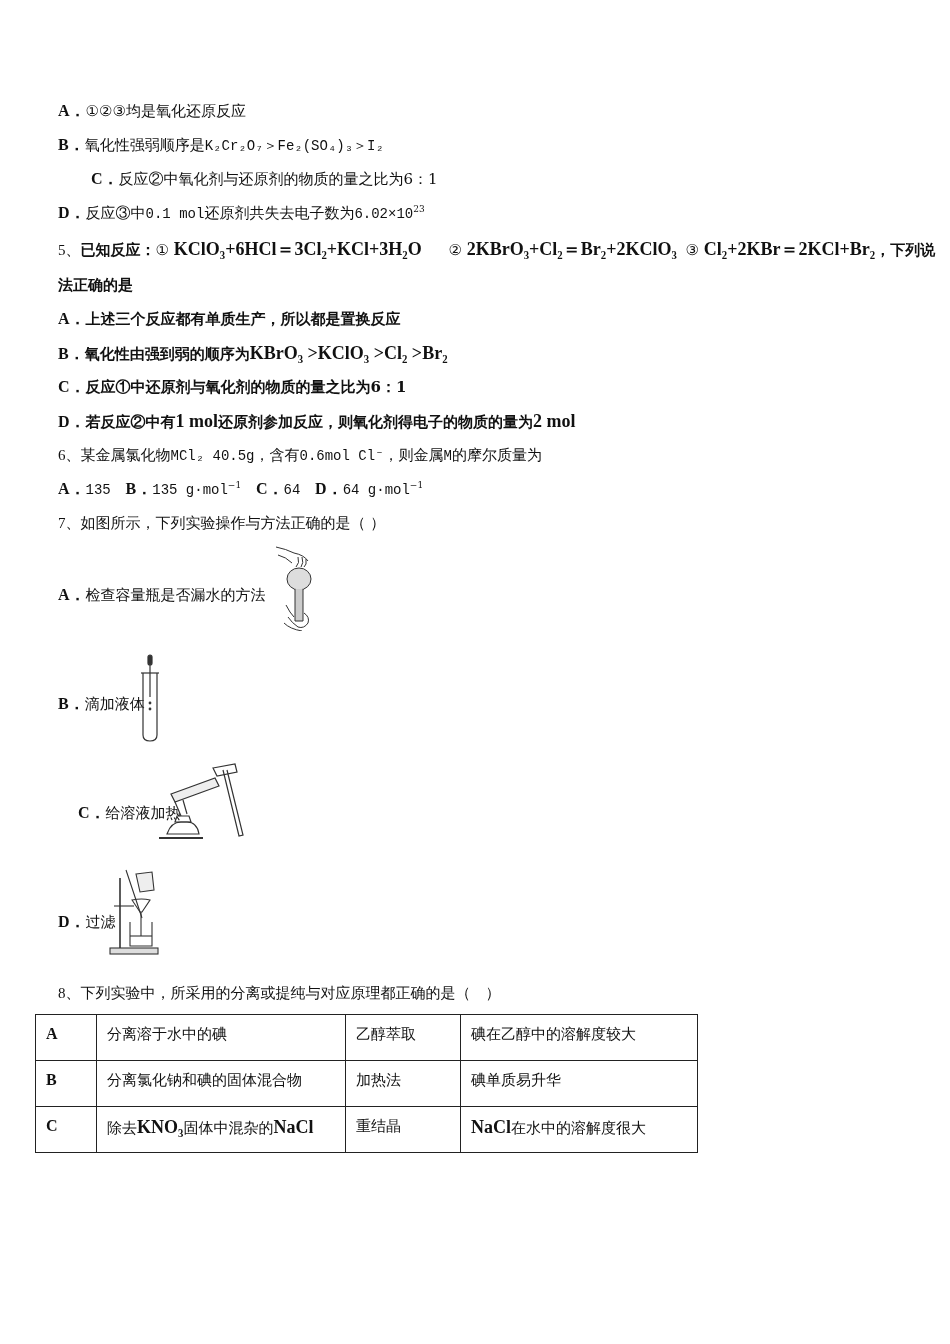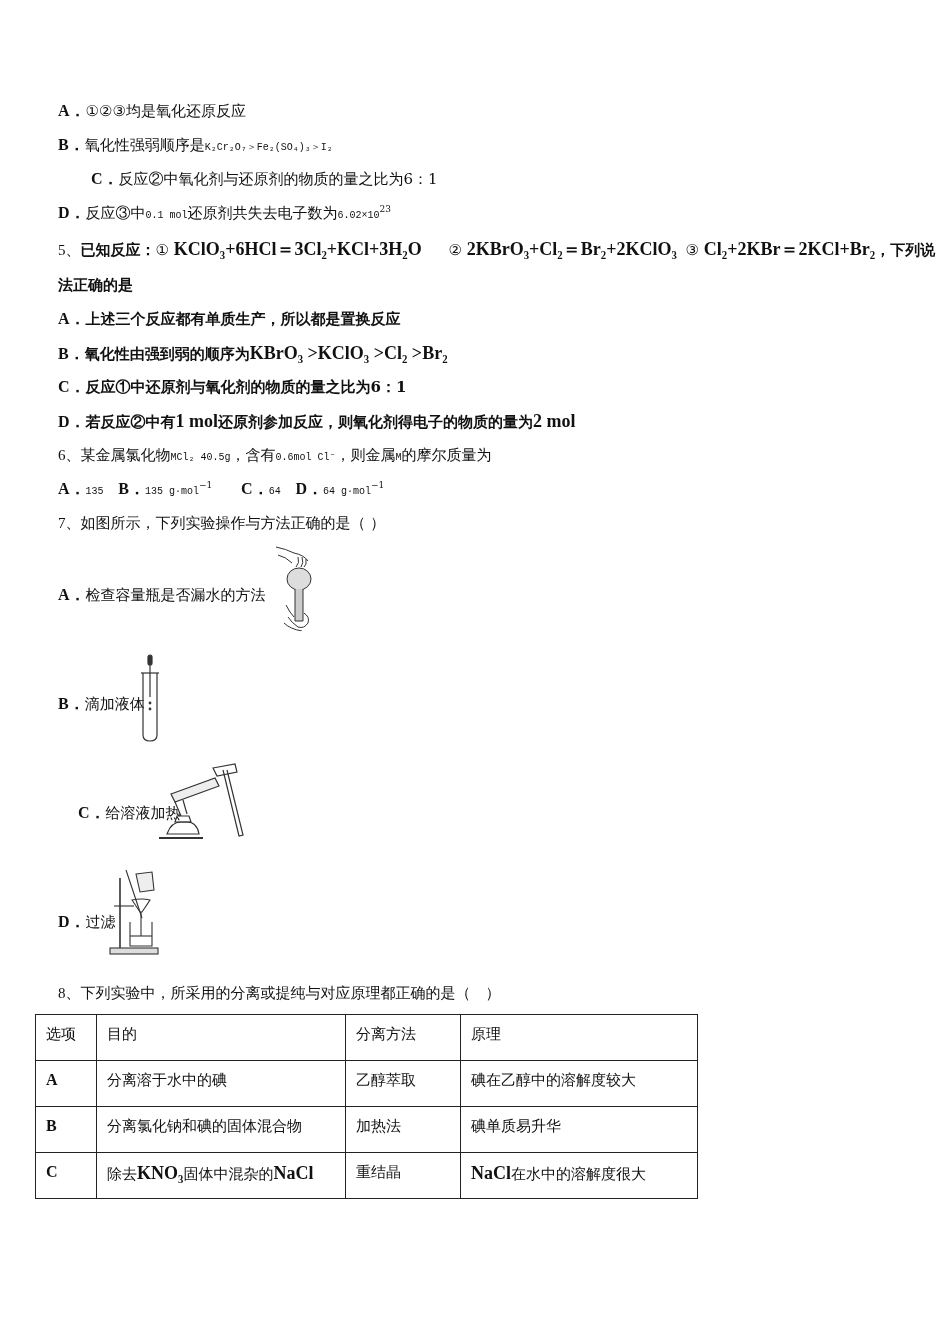--- a/index.html
+++ b/index.html
@@ -7,21 +7,21 @@
     width: 950px; height: 1344px; position: relative; overflow: hidden;
     font-family: "DejaVu Serif", "Liberation Serif", serif;
     color: #111111;
   }
   .line {
     position: absolute; left: 58px; white-space: nowrap;
     font-size: 15px; line-height: 20px;
   }
   .line.bold { font-weight: bold; }
   .lbl { font-weight: bold; font-family: "Liberation Serif", serif; font-size: 16px; }
-  .mono { font-family: "Liberation Mono", "DejaVu Sans Mono", monospace; font-size: 10px; }
+  .mono { font-family: "Liberation Mono", "DejaVu Sans Mono", monospace; font-size: 14px; }
   .chem { font-family: "Liberation Serif", serif; font-weight: bold; font-size: 18px; }
   sup { font-size: 9px; vertical-align: 6px; line-height: 0; }
   .qnum { font-family: "Liberation Serif", serif; font-weight: normal; }
 
   .figure { position: absolute; }
 
   table.q8 {
     position: absolute; left: 35px; top: 1014px;
     border-collapse: collapse; font-size: 15px;
   }
@@ -73,21 +73,21 @@
 <div class="line bold" style="top:411px;">
   <span class="lbl">D．</span><span>若反应②中有</span><span class="chem">1 mol</span><span>还原剂参加反应，则氧化剂得电子的物质的量为</span><span class="chem">2 mol</span>
 </div>
 
 <div class="line" style="top:445px;">
   <span class="qnum">6、</span><span>某金属氯化物</span><span class="mono">MCl₂ 40.5g</span><span>，含有</span><span class="mono">0.6mol Cl⁻</span><span>，则金属</span><span class="mono">M</span><span>的摩尔质量为</span>
 </div>
 <div class="line" style="top:479px;">
   <span><span class="lbl">A．</span><span class="mono">135</span></span>
   <span style="margin-left:10px"><span class="lbl">B．</span><span class="mono">135 g·mol</span><sup>−1</sup></span>
-  <span style="margin-left:24px"><span class="lbl">C．</span><span class="mono">64</span></span>
+  <span style="margin-left:10px"><span class="lbl">C．</span><span class="mono">64</span></span>
   <span style="margin-left:10px"><span class="lbl">D．</span><span class="mono">64 g·mol</span><sup>−1</sup></span>
 </div>
 
 <div class="line" style="top:513px;">
   <span class="qnum">7、</span><span>如图所示，下列实验操作与方法正确的是（ ）</span>
 </div>
 
 <div class="line" style="top:585px;">
   <span class="lbl">A．</span><span>检查容量瓶是否漏水的方法</span>
 </div>
@@ -148,26 +148,20 @@
     <rect x="2" y="80" width="48" height="6" fill="#ddd"></rect>
   </g>
 </svg>
 
 <div class="line" style="top:983px;">
   <span class="qnum">8、</span><span>下列实验中，所采用的分离或提纯与对应原理都正确的是（　）</span>
 </div>
 
 <table class="q8">
   <tbody>
-      <tr>
-    <td class="c0">选项</td>
-    <td class="c1">目的</td>
-    <td class="c2">分离方法</td>
-    <td class="c3">原理</td>
-  </tr>
   <tr>
     <td class="c0"><span class="opt-letter">A</span></td>
     <td class="c1">分离溶于水中的碘</td>
     <td class="c2">乙醇萃取</td>
     <td class="c3">碘在乙醇中的溶解度较大</td>
   </tr>
   <tr>
     <td class="c0"><span class="opt-letter">B</span></td>
     <td class="c1">分离氯化钠和碘的固体混合物</td>
     <td class="c2">加热法</td>

